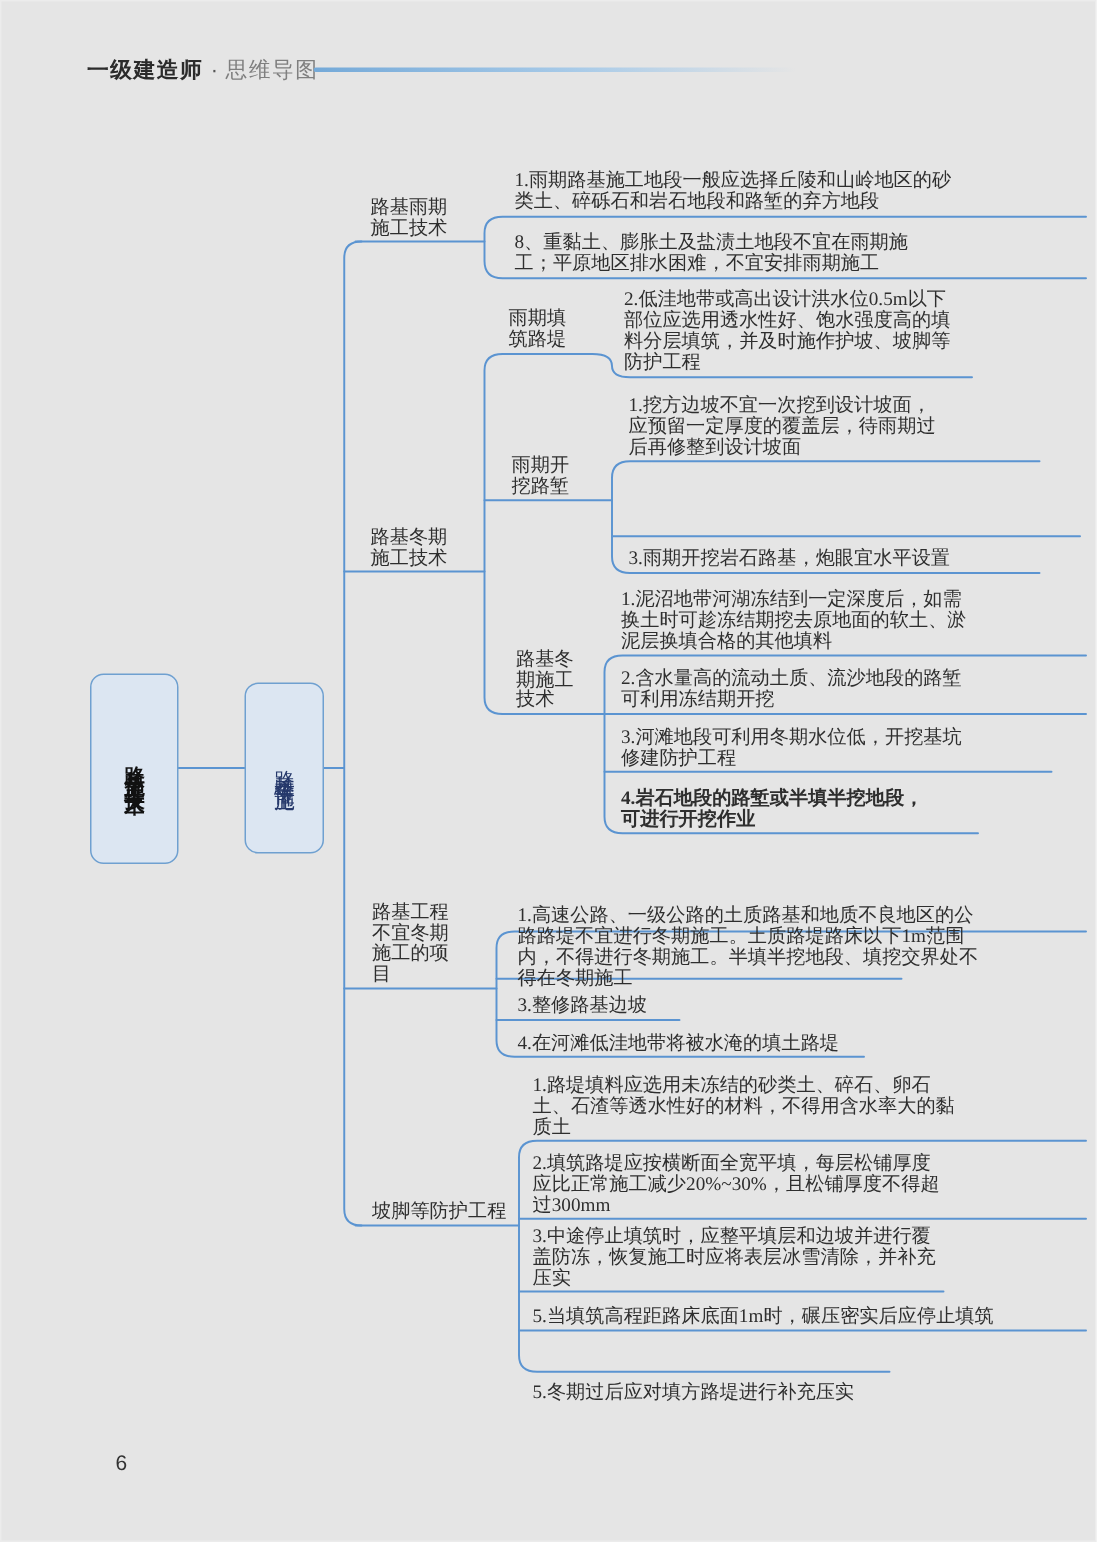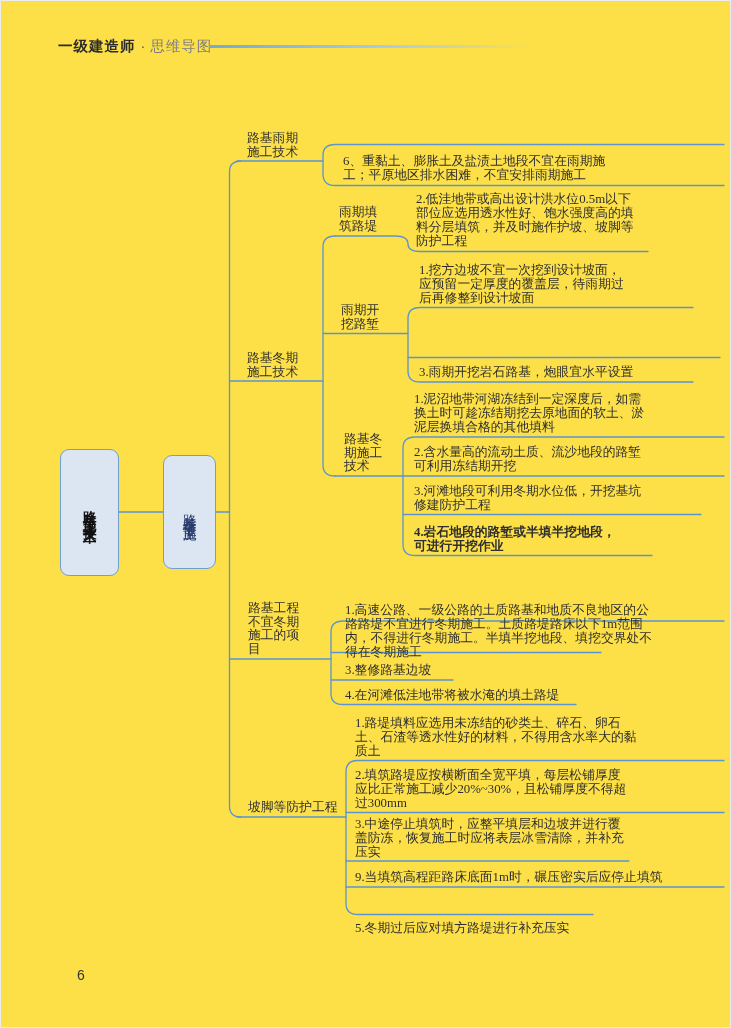--- a/index.html
+++ b/index.html
@@ -1,19 +1,19 @@
 <!DOCTYPE html>
 <html><head>
 <meta charset="utf-8">
 <style>
   html,body{margin:0;padding:0;background:#fff;}
   #page{
     position:relative;
     width:731px;height:1028px;
-    background:#fde047;
+    background:#e5e5e5;
     border:1px solid #ececec;
     box-sizing:border-box;
     overflow:hidden;
     font-family:"Liberation Serif","DejaVu Serif",serif;
   }
   
   .hdr{position:absolute;left:57px;top:36px;display:flex;align-items:baseline;
        font-family:"Liberation Sans","DejaVu Sans",sans-serif;font-size:14.5px;}
   .hdr .brand{font-weight:bold;color:#2b2b2b;letter-spacing:1px;}
   .hdr .sep{color:#555;margin:0 5px;}
@@ -77,21 +77,22 @@
   </svg>
 
   <div class="vbox" style="left:59px;top:448px;width:59px;height:127px;">
     <span class="vtext root-text">路基施工技术二</span>
   </div>
   <div class="vbox" style="left:162px;top:454px;width:53px;height:114px;">
     <span class="vtext topic-text">路基季节性施工</span>
   </div>
 
   <div class="label" style="left:246px;top:131px;width:54px;">路基雨期施工技术</div>
-  <div class="leaf" style="left:342px;top:153px;width:282px;">6、重黏土、膨胀土及盐渍土地段不宜在雨期施工；平原地区排水困难，不宜安排雨期施工</div>
+  <div class="leaf" style="left:342px;top:112px;width:300px;">1.雨期路基施工地段一般应选择丘陵和山岭地区的砂类土、碎砾石和岩石地段和路堑的弃方地段</div>
+  <div class="leaf" style="left:342px;top:153px;width:282px;">8、重黏土、膨胀土及盐渍土地段不宜在雨期施工；平原地区排水困难，不宜安排雨期施工</div>
 
   <div class="label" style="left:246px;top:351px;width:54px;">路基冬期施工技术</div>
 
   <div class="label" style="left:338px;top:205px;width:41px;">雨期填筑路堤</div>
   <div class="leaf" style="left:415px;top:191px;width:222px;">2.低洼地带或高出设计洪水位0.5m以下部位应选用透水性好、饱水强度高的填料分层填筑，并及时施作护坡、坡脚等防护工程</div>
 
   <div class="label" style="left:340px;top:303px;width:41px;">雨期开挖路堑</div>
   <div class="leaf" style="left:418px;top:262px;width:210px;">1.挖方边坡不宜一次挖到设计坡面，应预留一定厚度的覆盖层，待雨期过后再修整到设计坡面</div>
   <div class="leaf nowrap" style="left:418px;top:364px;">3.雨期开挖岩石路基，炮眼宜水平设置</div>
 
@@ -103,18 +104,18 @@
 
   <div class="label" style="left:247px;top:601px;width:54px;">路基工程不宜冬期施工的项目</div>
   <div class="leaf" style="left:344px;top:562px;width:312px;margin-top:40px;">1.高速公路、一级公路的土质路基和地质不良地区的公路路堤不宜进行冬期施工。土质路堤路床以下1m范围内，不得进行冬期施工。半填半挖地段、填挖交界处不得在冬期施工</div>
   <div class="leaf nowrap" style="left:344px;top:662px;">3.整修路基边坡</div>
   <div class="leaf nowrap" style="left:344px;top:687px;">4.在河滩低洼地带将被水淹的填土路堤</div>
 
   <div class="label nowrap" style="left:247px;top:800px;">坡脚等防护工程</div>
   <div class="leaf" style="left:354px;top:715px;width:286px;">1.路堤填料应选用未冻结的砂类土、碎石、卵石土、石渣等透水性好的材料，不得用含水率大的黏质土</div>
   <div class="leaf" style="left:354px;top:767px;width:274px;">2.填筑路堤应按横断面全宽平填，每层松铺厚度应比正常施工减少20%~30%，且松铺厚度不得超过300mm</div>
   <div class="leaf" style="left:354px;top:816px;width:272px;">3.中途停止填筑时，应整平填层和边坡并进行覆盖防冻，恢复施工时应将表层冰雪清除，并补充压实</div>
-  <div class="leaf nowrap" style="left:354px;top:869px;">9.当填筑高程距路床底面1m时，碾压密实后应停止填筑</div>
+  <div class="leaf nowrap" style="left:354px;top:869px;">5.当填筑高程距路床底面1m时，碾压密实后应停止填筑</div>
   <div class="leaf nowrap" style="left:354px;top:920px;">5.冬期过后应对填方路堤进行补充压实</div>
 
   <div class="pagenum">6</div>
 
 </div>
 
 </body></html>

